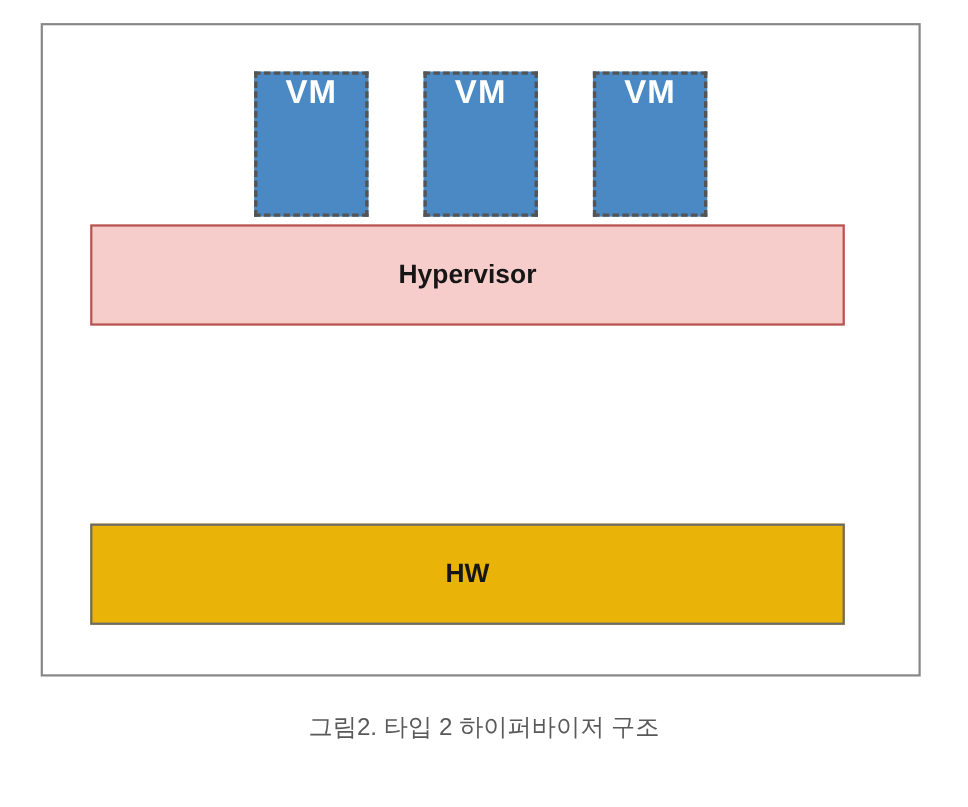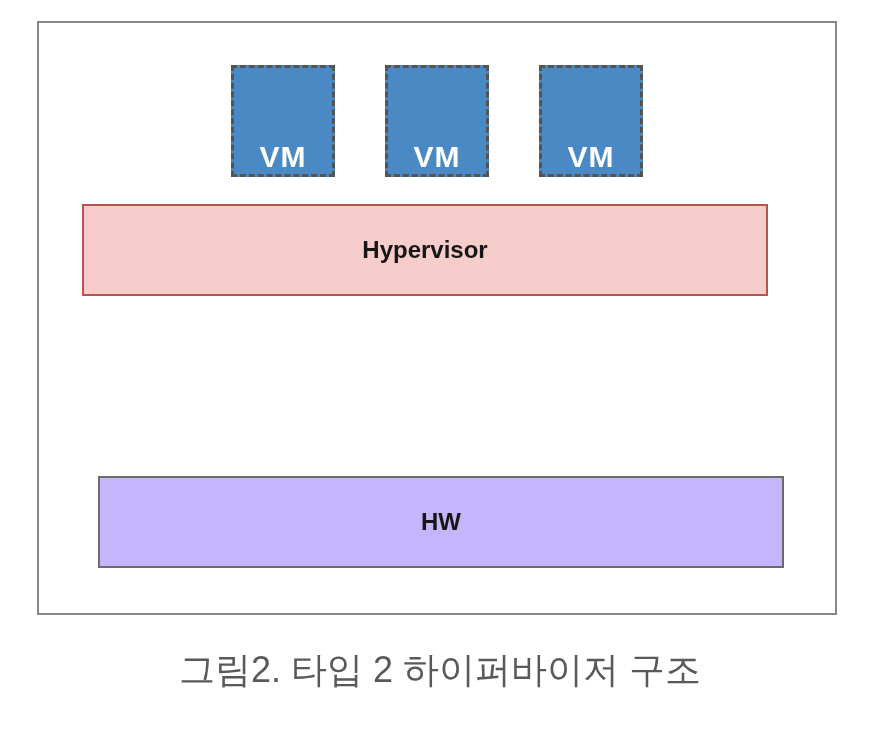--- a/index.html
+++ b/index.html
@@ -29,26 +29,26 @@
     position: absolute;
     top: 42px;
     left: 0;
     right: 0;
     display: flex;
     justify-content: center;
     gap: 50px;
   }
   .vm-box {
     width: 104px;
-    height: 112px;
+    height: 132px;
     box-sizing: border-box;
     border: 3px dashed #545454;
     background: #4a89c4;
     display: flex;
-    align-items: flex-end;
+    align-items: flex-start;
     justify-content: center;
   }
   .vm-label {
     color: #ffffff;
     font-weight: bold;
     font-size: 30px;
     letter-spacing: 1px;
   }
   .layer {
     position: absolute;
@@ -68,21 +68,21 @@
     color: #161616;
     font-weight: bold;
     font-size: 24px;
   }
   .caption {
     position: absolute;
     top: 646px;
     left: 0;
     width: 100%;
     text-align: center;
-    font-size: 36px;
+    font-size: 22px;
     font-weight: 400;
     color: #595959;
   }
 </style>
 </head>
 <body>
 
 <div class="page">
 
   <div class="frame" style="border-color: rgb(135, 135, 135);">
@@ -97,21 +97,21 @@
       <div class="vm-box" style="background: rgb(74, 137, 196); border-color: rgb(84, 84, 84);">
         <span class="vm-label">VM</span>
       </div>
     </div>
 
     <div class="layer layer-hypervisor" style="background: rgb(246, 205, 202); border-color: rgb(184, 84, 80);">
       <span class="layer-label">Hypervisor</span>
     </div>
 
 
-    <div class="layer layer-hw" style="background: #c4b5fd; border-color: rgb(107, 107, 107); margin-left: 16px;">
+    <div class="layer layer-hw" style="background: #eab308; border-color: rgb(107, 107, 107);">
       <span class="layer-label">HW</span>
     </div>
 
   </div>
 
   <div class="caption" style="color: rgb(89, 89, 89);">그림2. 타입 2 하이퍼바이저 구조</div>
 
 </div>
 
 </body></html>

